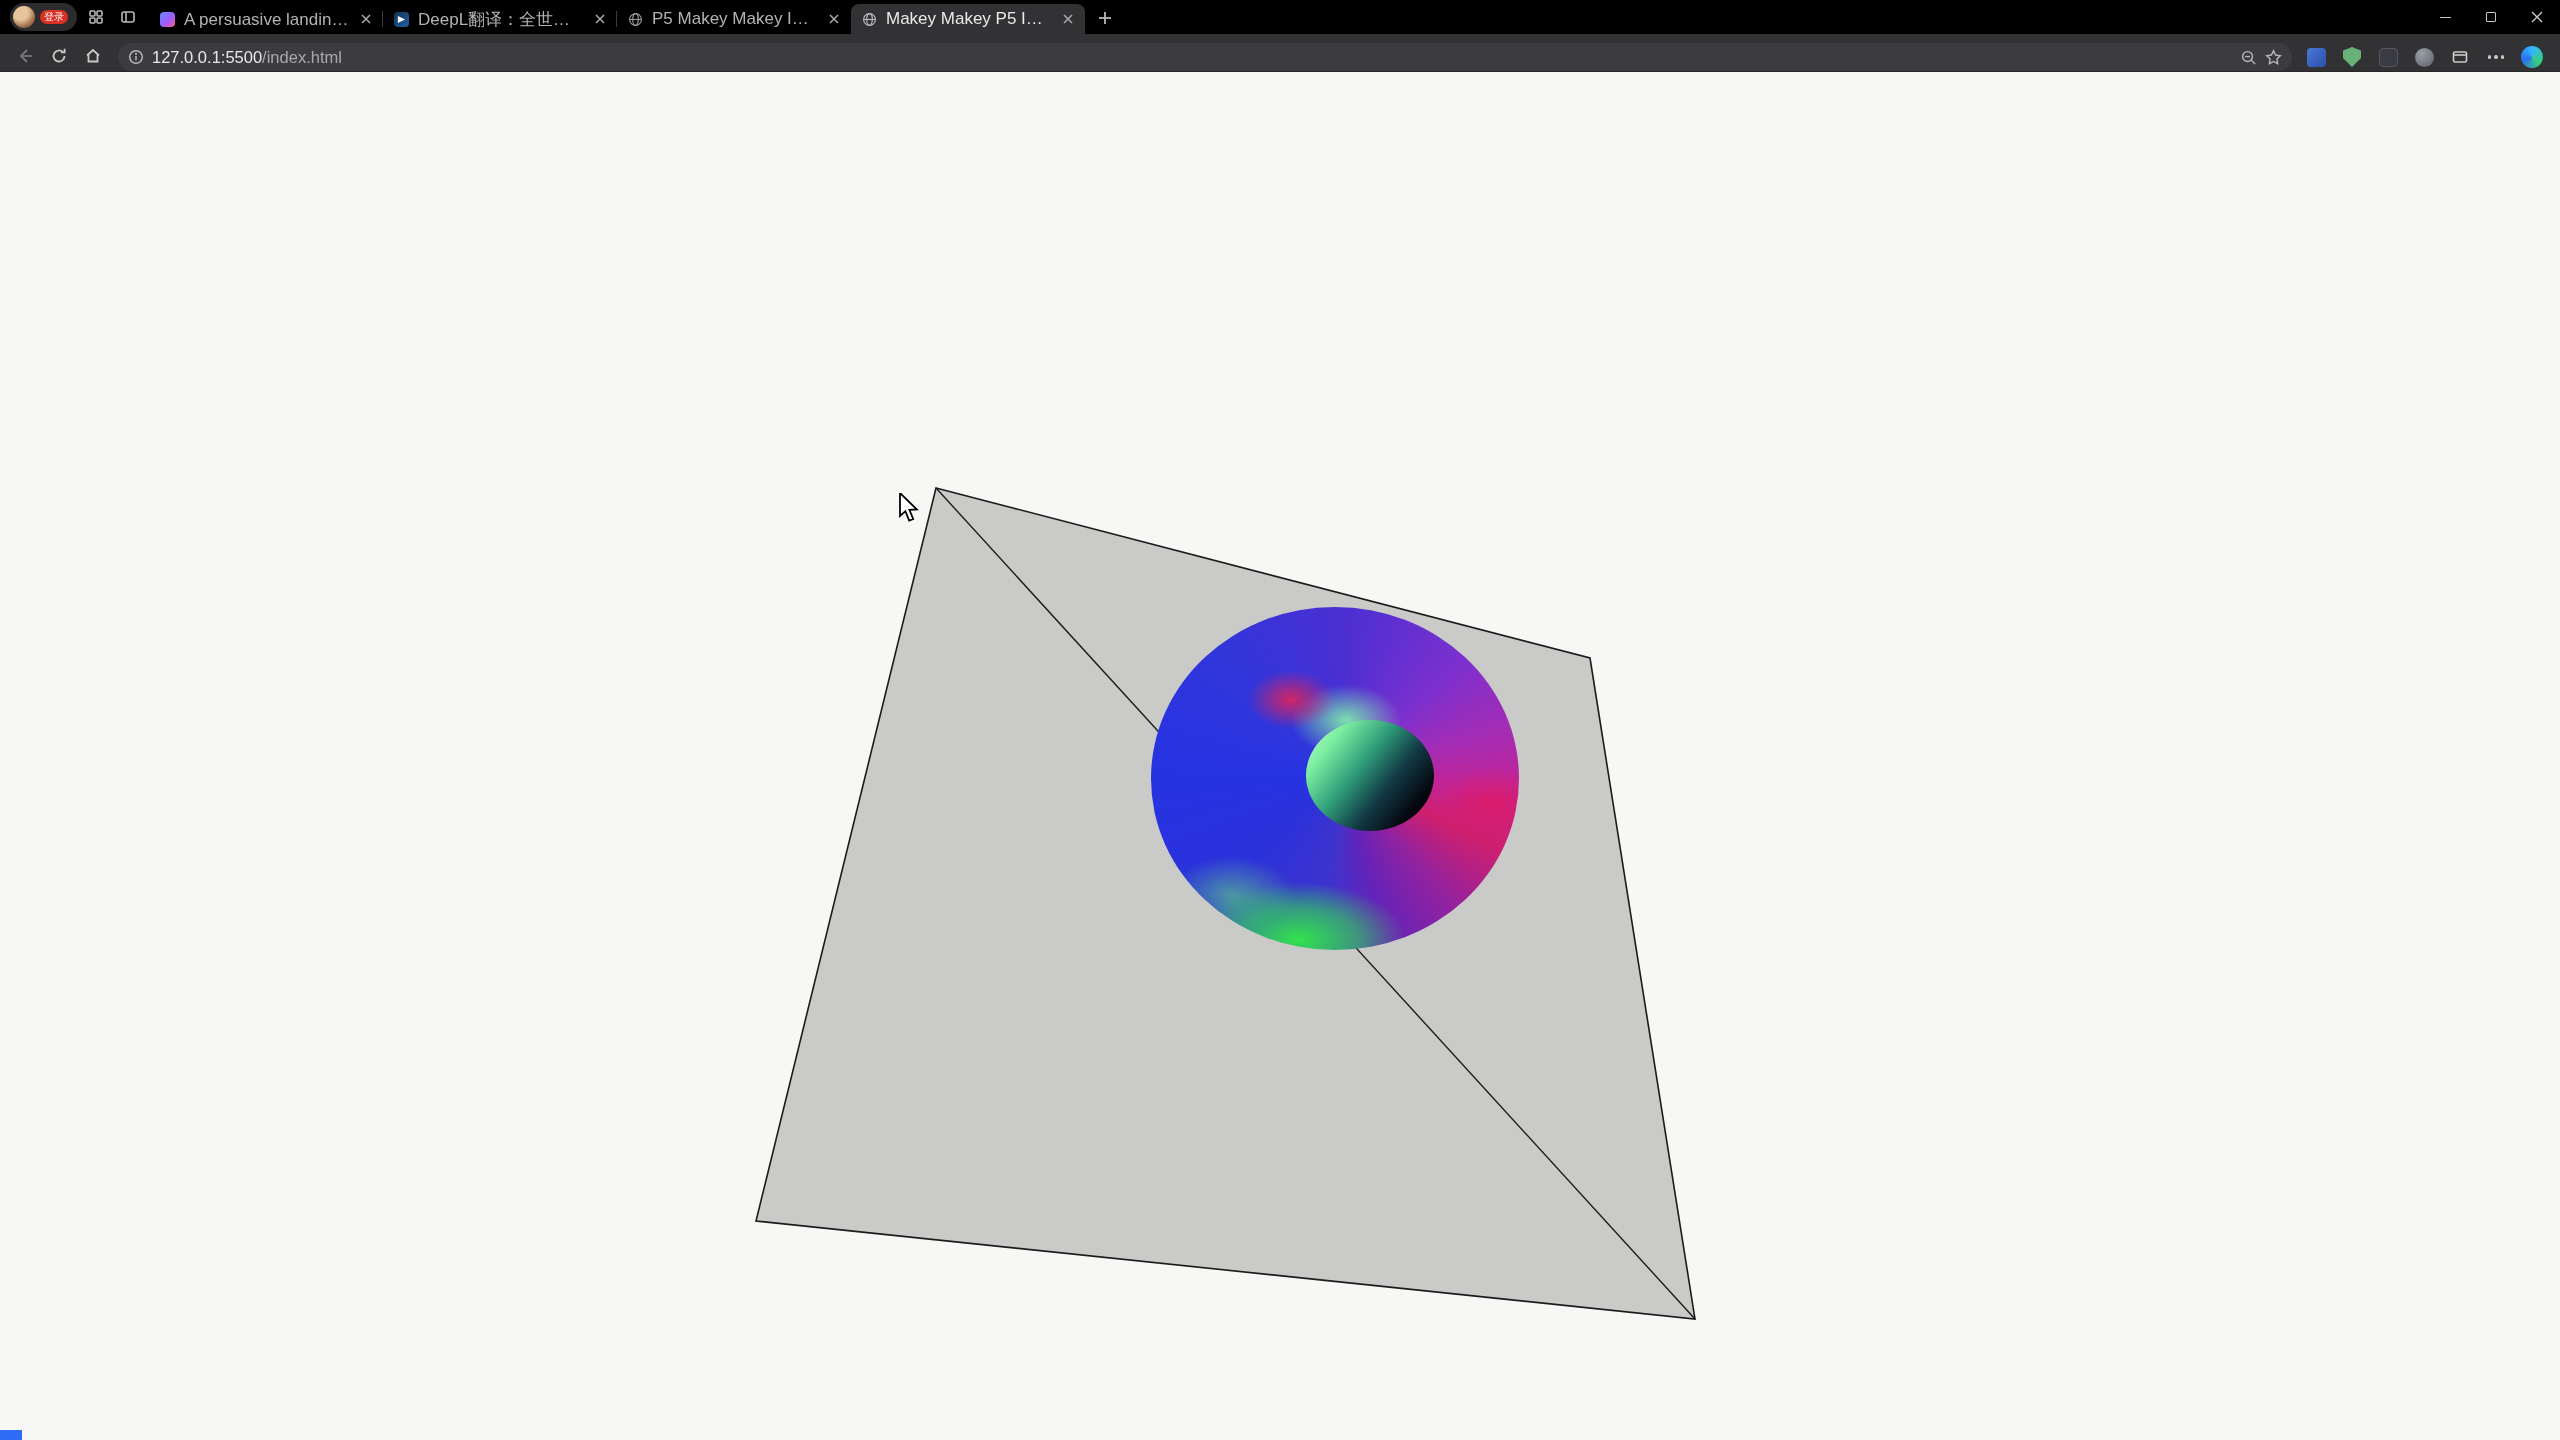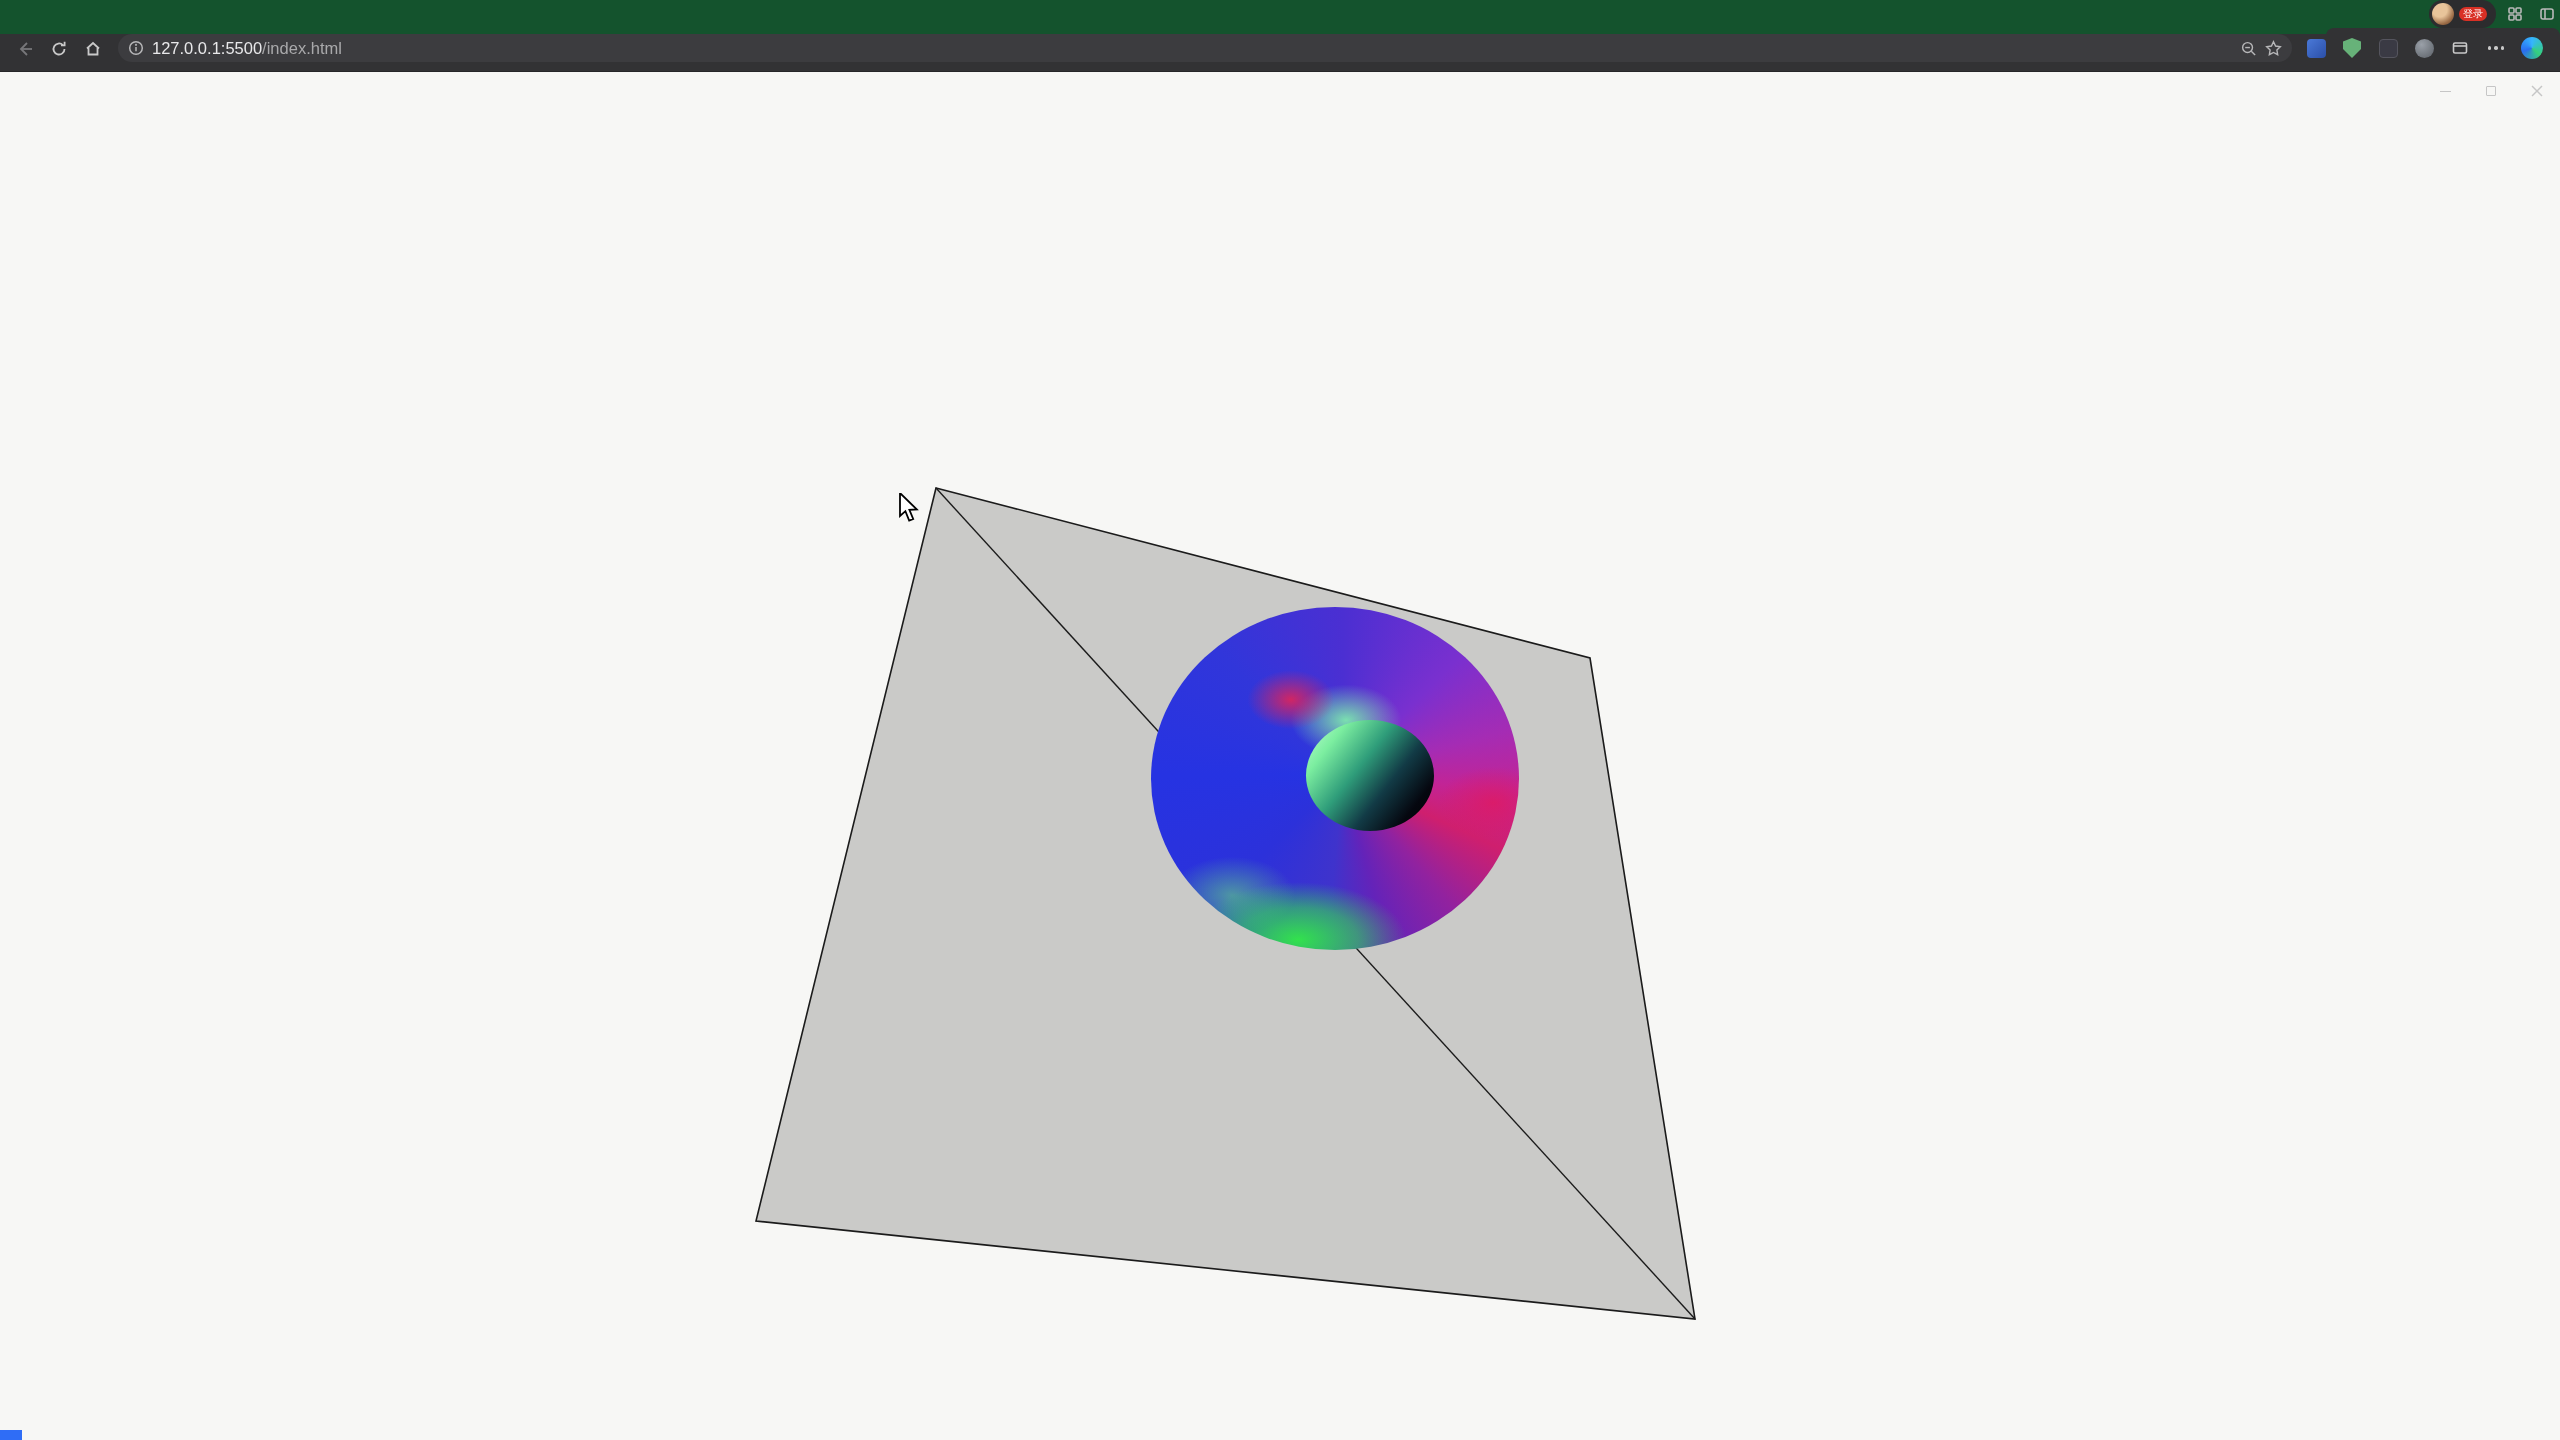--- a/index.html
+++ b/index.html
@@ -6,21 +6,21 @@
   html,body { width:2560px; height:1440px; overflow:hidden; }
   body {
     font-family: "Liberation Sans", sans-serif;
     background:#f6f6f4;
     position:relative;
   }
 
   
   .titlebar {
     position:absolute; top:0; left:0; right:0; height:34px;
-    background:#14532d; display:flex; align-items:flex-end; z-index:100;flex-direction:column;
+    background:#000000; display:flex; align-items:flex-end; z-index:100;
   }
   .tb-left { display:flex; align-items:center; height:34px; padding-left:10px; gap:6px; }
   .profile-pill {
     display:flex; align-items:center; gap:5px; background:#2c2c2e;
     border-radius:15px; padding:3px 9px 3px 3px; height:28px;
   }
   .avatar {
     width:22px; height:22px; border-radius:50%;
     background: radial-gradient(circle at 35% 30%, #e8c49a 0 35%, #9a6b46 70%, #5f3f28 100%);
   }
@@ -56,21 +56,21 @@
   .tb-spacer { flex:1; }
   .win-controls { display:flex; height:34px; }
   .win-btn { width:46px; height:34px; display:flex; align-items:center; justify-content:center; }
   .glyph-min { width:11px; height:0; border-top:1.4px solid #c6c6c6; }
   .glyph-max { width:10px; height:10px; border:1.4px solid #c6c6c6; border-radius:1px; }
   .win-btn svg { stroke:#c6c6c6; stroke-width:1.4; }
 
   
   .toolbar {
     position:absolute; top:34px; left:0; right:0; height:38px; background:#323234;
-    display:flex; align-items:flex-start; padding:0 10px; gap:4px; z-index:100;
+    display:flex; align-items:flex-end; padding:0 10px; gap:4px; z-index:100;
     border-bottom:1px solid #262628;
   }
   .nav-btn { width:30px; height:30px; border-radius:6px; display:flex; align-items:center; justify-content:center; flex:none; }
   .nav-btn svg { fill:none; stroke:#c9c9c9; stroke-width:1.8; }
   .nav-btn.disabled svg { stroke:#77777a; }
 
   .addressbar {
     flex:1; height:28px; margin:0 6px; background:#3c3c3f; border-radius:15px;
     display:flex; align-items:center; padding:0 10px; gap:8px; min-width:0;
   }

